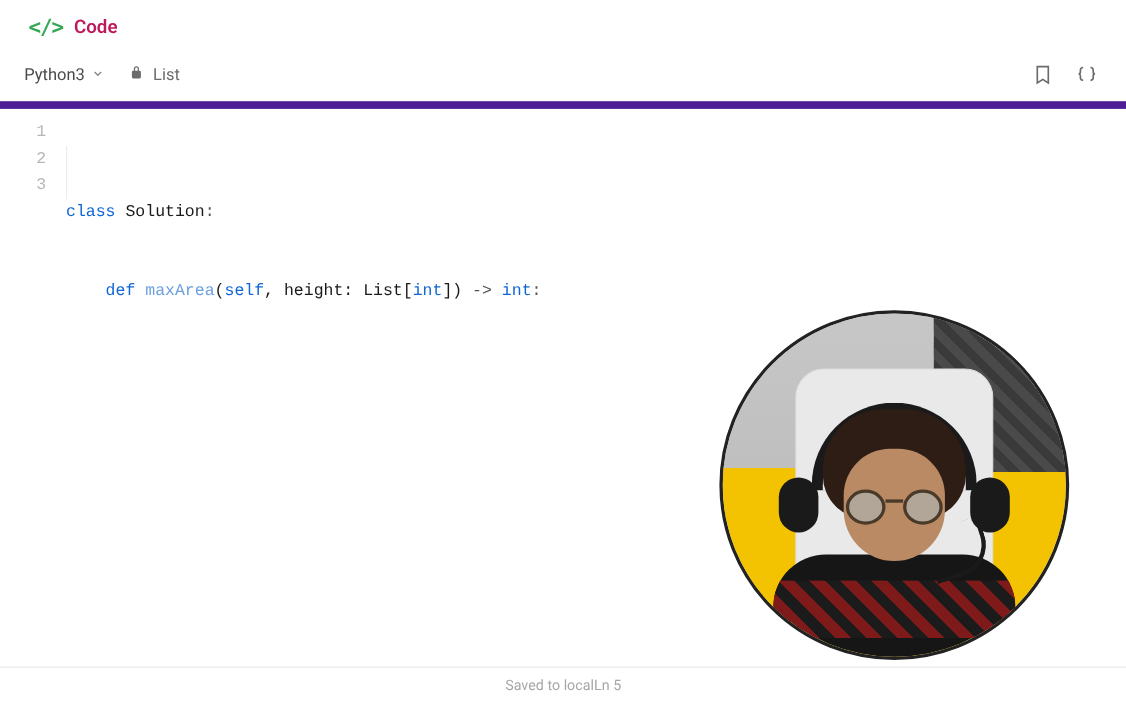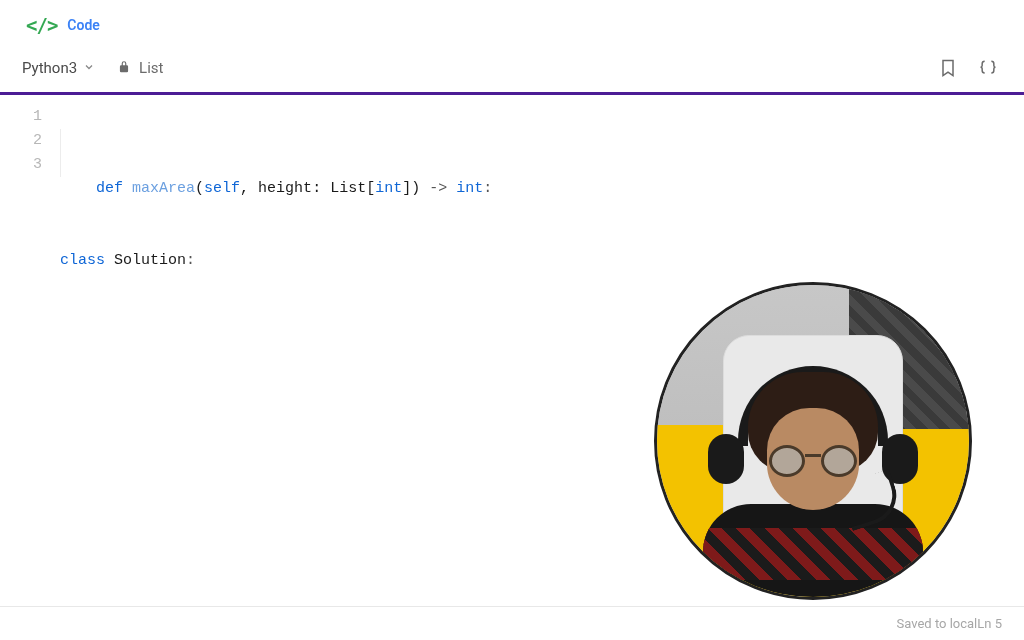--- a/index.html
+++ b/index.html
@@ -1,22 +1,22 @@
 <!DOCTYPE html>
 <html><head>
 <meta charset="utf-8">
 <style>
   * { margin: 0; padding: 0; box-sizing: border-box; }
   html, body { width: 1024px; height: 640px; font-family: -apple-system, BlinkMacSystemFont, "Segoe UI", Roboto, Helvetica, Arial, sans-serif; background: #ffffff; overflow: hidden; }
   .container { width: 100%; height: 100%; background: #ffffff; display: flex; flex-direction: column; position: relative; }
   .header { display: flex; align-items: center; padding: 14px 26px 10px 26px; gap: 10px; }
   .code-icon-wrapper { display: inline-flex; align-items: center; }
   .code-icon { font-family: monospace; font-weight: 700; font-size: 19px; color: #34a853; letter-spacing: -1px; }
-  .header-title { font-size: 14px; font-weight: 600; color: #3b82f6; }
-  .toolbar { display: flex; align-items: center; justify-content: space-between; padding: 12px 26px 14px 22px; border-bottom: 3px solid #4c1d95; }
+  .header-title { font-size: 17px; font-weight: 600; color: #be185d; }
+  .toolbar { display: flex; align-items: center; justify-content: space-between; padding: 12px 26px 14px 22px; border-bottom: 7px solid #4c1d95; }
   .toolbar-left { display: flex; align-items: center; gap: 22px; }
   .lang-select { display: flex; align-items: center; gap: 6px; color: #4a4a4a; font-size: 15px; cursor: pointer; }
   .chevron-down { font-size: 12px; color: #888; }
   .auto-label { display: flex; align-items: center; gap: 8px; color: #6b6b6b; font-size: 15px; }
   .lock-icon { font-size: 14px; color: #6b6b6b; }
   .toolbar-right { display: flex; align-items: center; gap: 20px; }
   .bookmark-icon svg, .braces-icon svg { width: 20px; height: 20px; }
   .bookmark-icon, .braces-icon { cursor: pointer; display: inline-flex; color: #6b6b6b; }
   .editor { flex: 1; display: flex; padding: 10px 0 0 0; font-family: "SFMono-Regular", Consolas, "Liberation Mono", Menlo, monospace; font-size: 15px; line-height: 24px; overflow: hidden; }
   .gutter { width: 60px; text-align: right; color: #b7b7b7; padding-right: 18px; user-select: none; }
@@ -24,21 +24,21 @@
   .code-area { flex: 1; white-space: pre; color: #1a1a1a; padding-right: 12px; position: relative; }
   .code-line { height: 24px; }
   .kw { color: #0f66d6; }
   .cls { color: #1a1a1a; }
   .fn { color: #6ca0e0; }
   .self { color: #0f66d6; }
   .type { color: #1a1a1a; }
   .builtin { color: #0f66d6; }
   .arrow { color: #555; }
   .colon { color: #555; }
-  .statusbar { height: 34px; border-top: 1px solid #e8e8e8; display: flex; align-items: center; justify-content: flex-end; padding: 0 22px; font-size: 13px; color: #a7a7a7; }
+  .statusbar { height: 34px; border-top: 1px solid #e8e8e8; display: flex; align-items: center; justify-content: center; padding: 0 22px; font-size: 13px; color: #a7a7a7; }
   .webcam-overlay { position: absolute; right: 52px; bottom: 40px; width: 318px; height: 318px; border-radius: 50%; border: 3px solid #222; overflow: hidden; background: #d4d4d4; }
   .webcam-inner { width: 100%; height: 100%; position: relative; background: linear-gradient(180deg, #c7c7c7 0%, #bfbfbf 45%, #f3c200 45%, #f3c200 100%); }
   .foam-wall { position: absolute; top: 0; right: 0; width: 120px; height: 46%; background: #4a4a4a; background-image: repeating-linear-gradient(45deg, #3a3a3a 0 8px, #4a4a4a 8px 16px), repeating-linear-gradient(-45deg, #3a3a3a 0 8px, transparent 8px 16px); }
   .chair-back { position: absolute; left: 50%; top: 16%; transform: translateX(-50%); width: 180px; height: 220px; background: #e9e9e9; border-radius: 26px 26px 14px 14px; border: 1px solid #dcdcdc; }
   .person { position: absolute; left: 50%; top: 28%; transform: translateX(-50%); width: 210px; height: 250px; }
   .hair { position: absolute; left: 50%; top: 0; transform: translateX(-50%); width: 130px; height: 100px; background: #2d1d15; border-radius: 55px 55px 40px 40px; }
   .face { position: absolute; left: 50%; top: 36px; transform: translateX(-50%); width: 92px; height: 102px; background: #b98a63; border-radius: 44px 44px 48px 48px; }
   .glasses { position: absolute; left: 50%; top: 72px; transform: translateX(-50%); width: 88px; height: 34px; display: flex; justify-content: space-between; align-items: center; }
   .lens { width: 36px; height: 32px; border: 3px solid #4a3a2a; border-radius: 50%; background: rgba(170,200,220,0.45); }
   .bridge { position: absolute; left: 50%; top: 10px; transform: translateX(-50%); width: 16px; height: 3px; background: #4a3a2a; }
@@ -99,22 +99,22 @@
   </div>
 
   <div class="editor">
     <div class="gutter">
       <div>1</div>
       <div>2</div>
       <div>3</div>
     </div>
     <div class="code-area">
       <div class="indent-guide"></div>
+      <div class="code-line"><span class="kw">class</span> <span class="cls">Solution</span><span class="colon">:</span></div>
       <div class="code-line">    <span class="kw">def</span> <span class="fn">maxArea</span>(<span class="self">self</span>, <span>height</span>: <span class="type">List</span>[<span class="builtin">int</span>]) <span class="arrow">-&gt;</span> <span class="builtin">int</span><span class="colon">:</span></div>
-      <div class="code-line"><span class="kw">class</span> <span class="cls">Solution</span><span class="colon">:</span></div>
       <div class="code-line">        </div>
     </div>
   </div>
 
   <div class="statusbar">
     <span>Saved to local</span>
     <span>Ln 5</span>
   </div>
 
   <div class="webcam-overlay">

